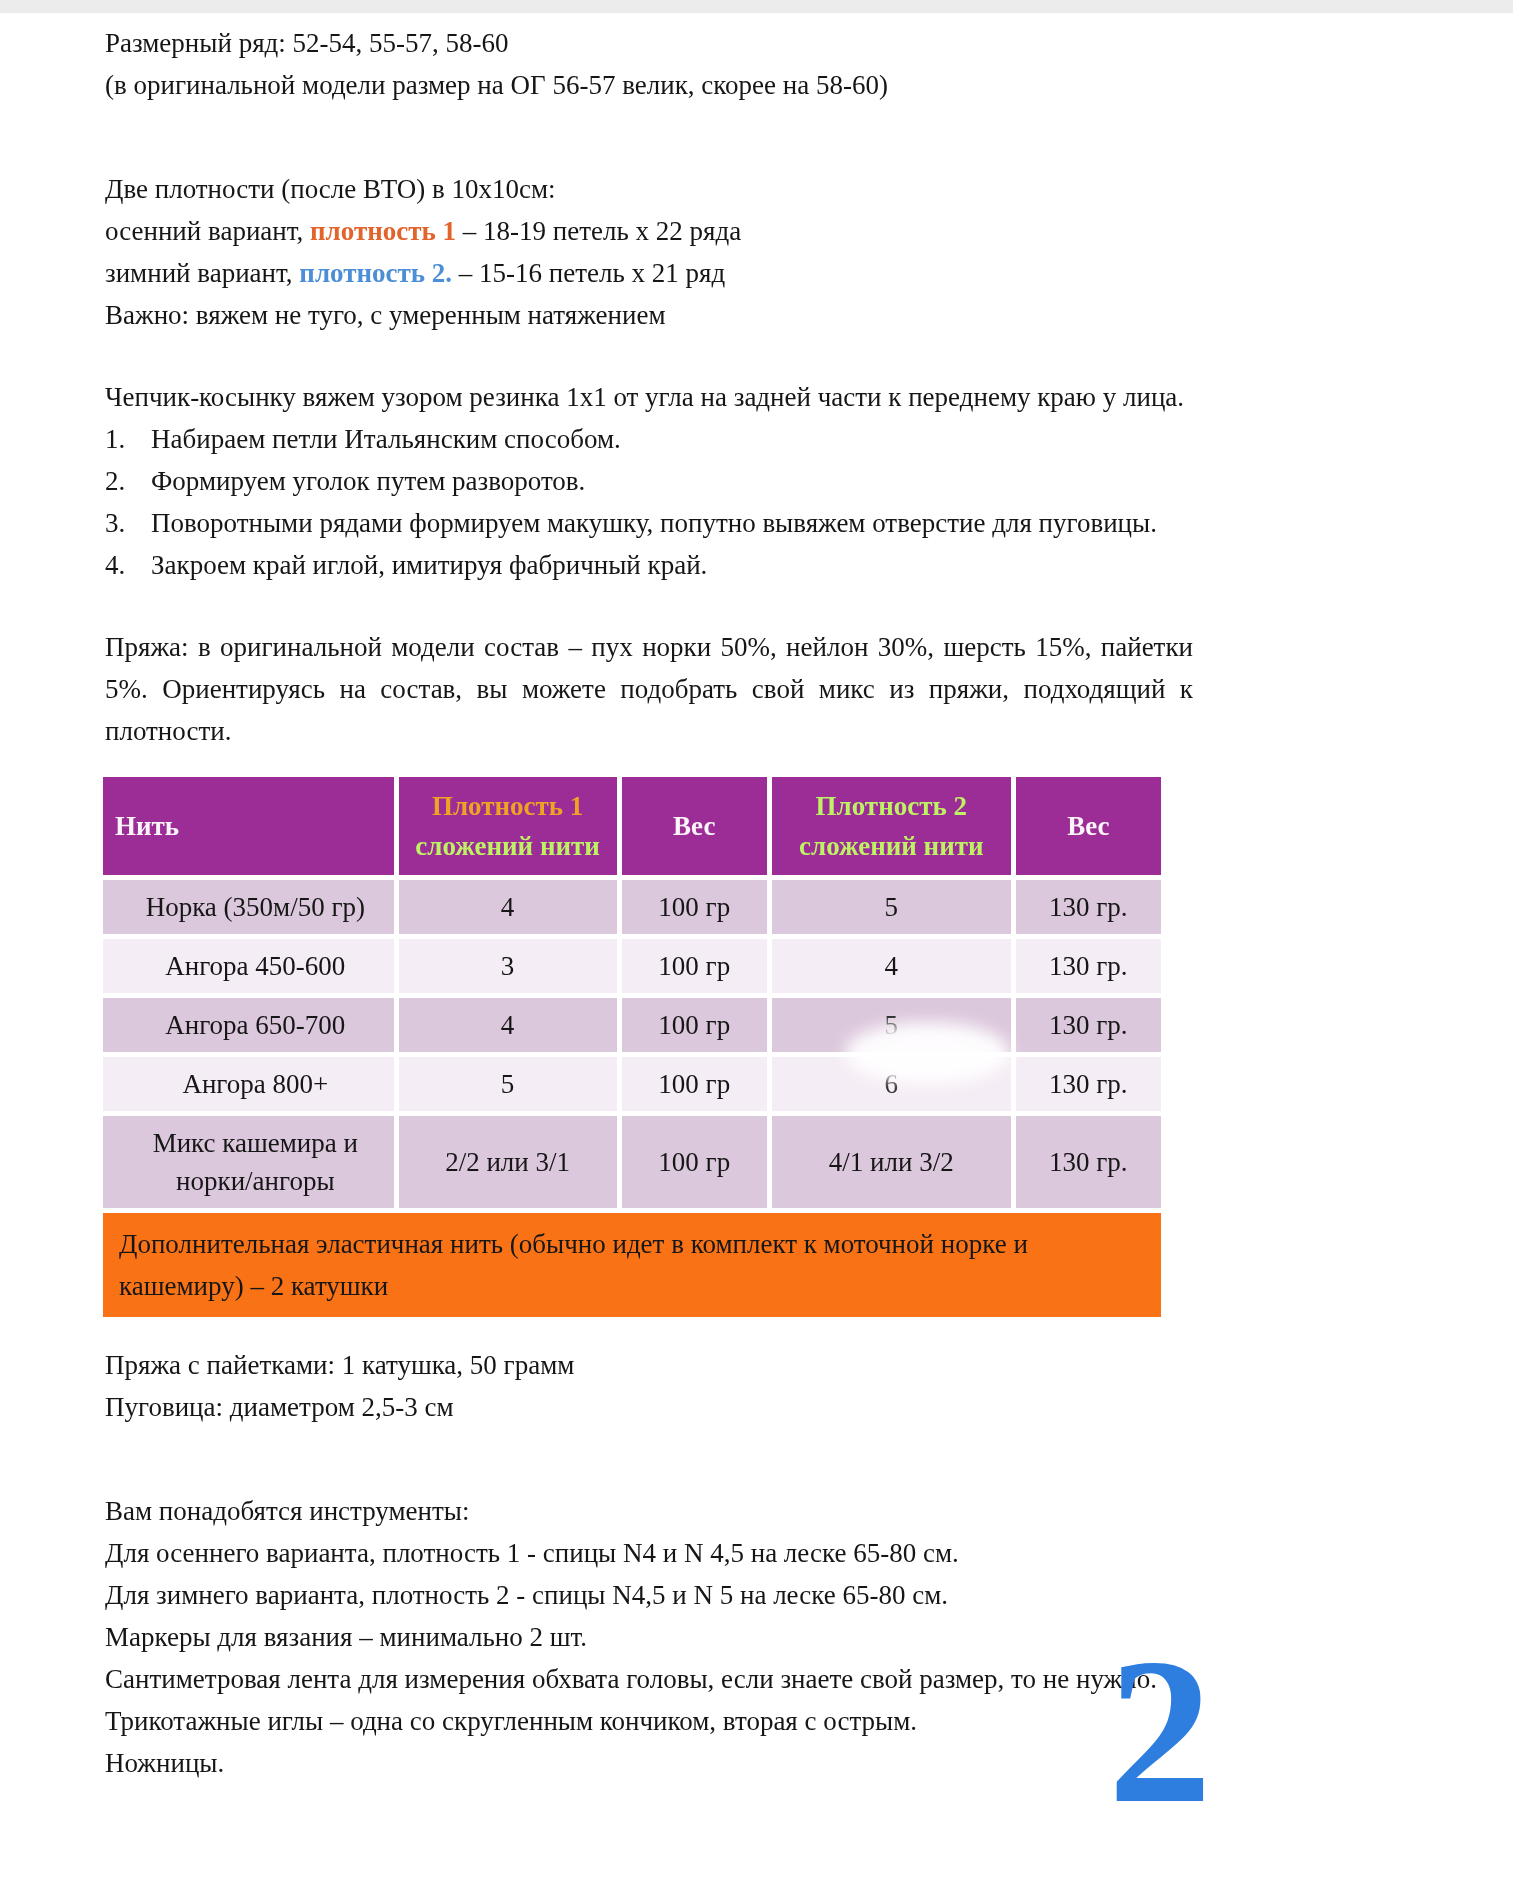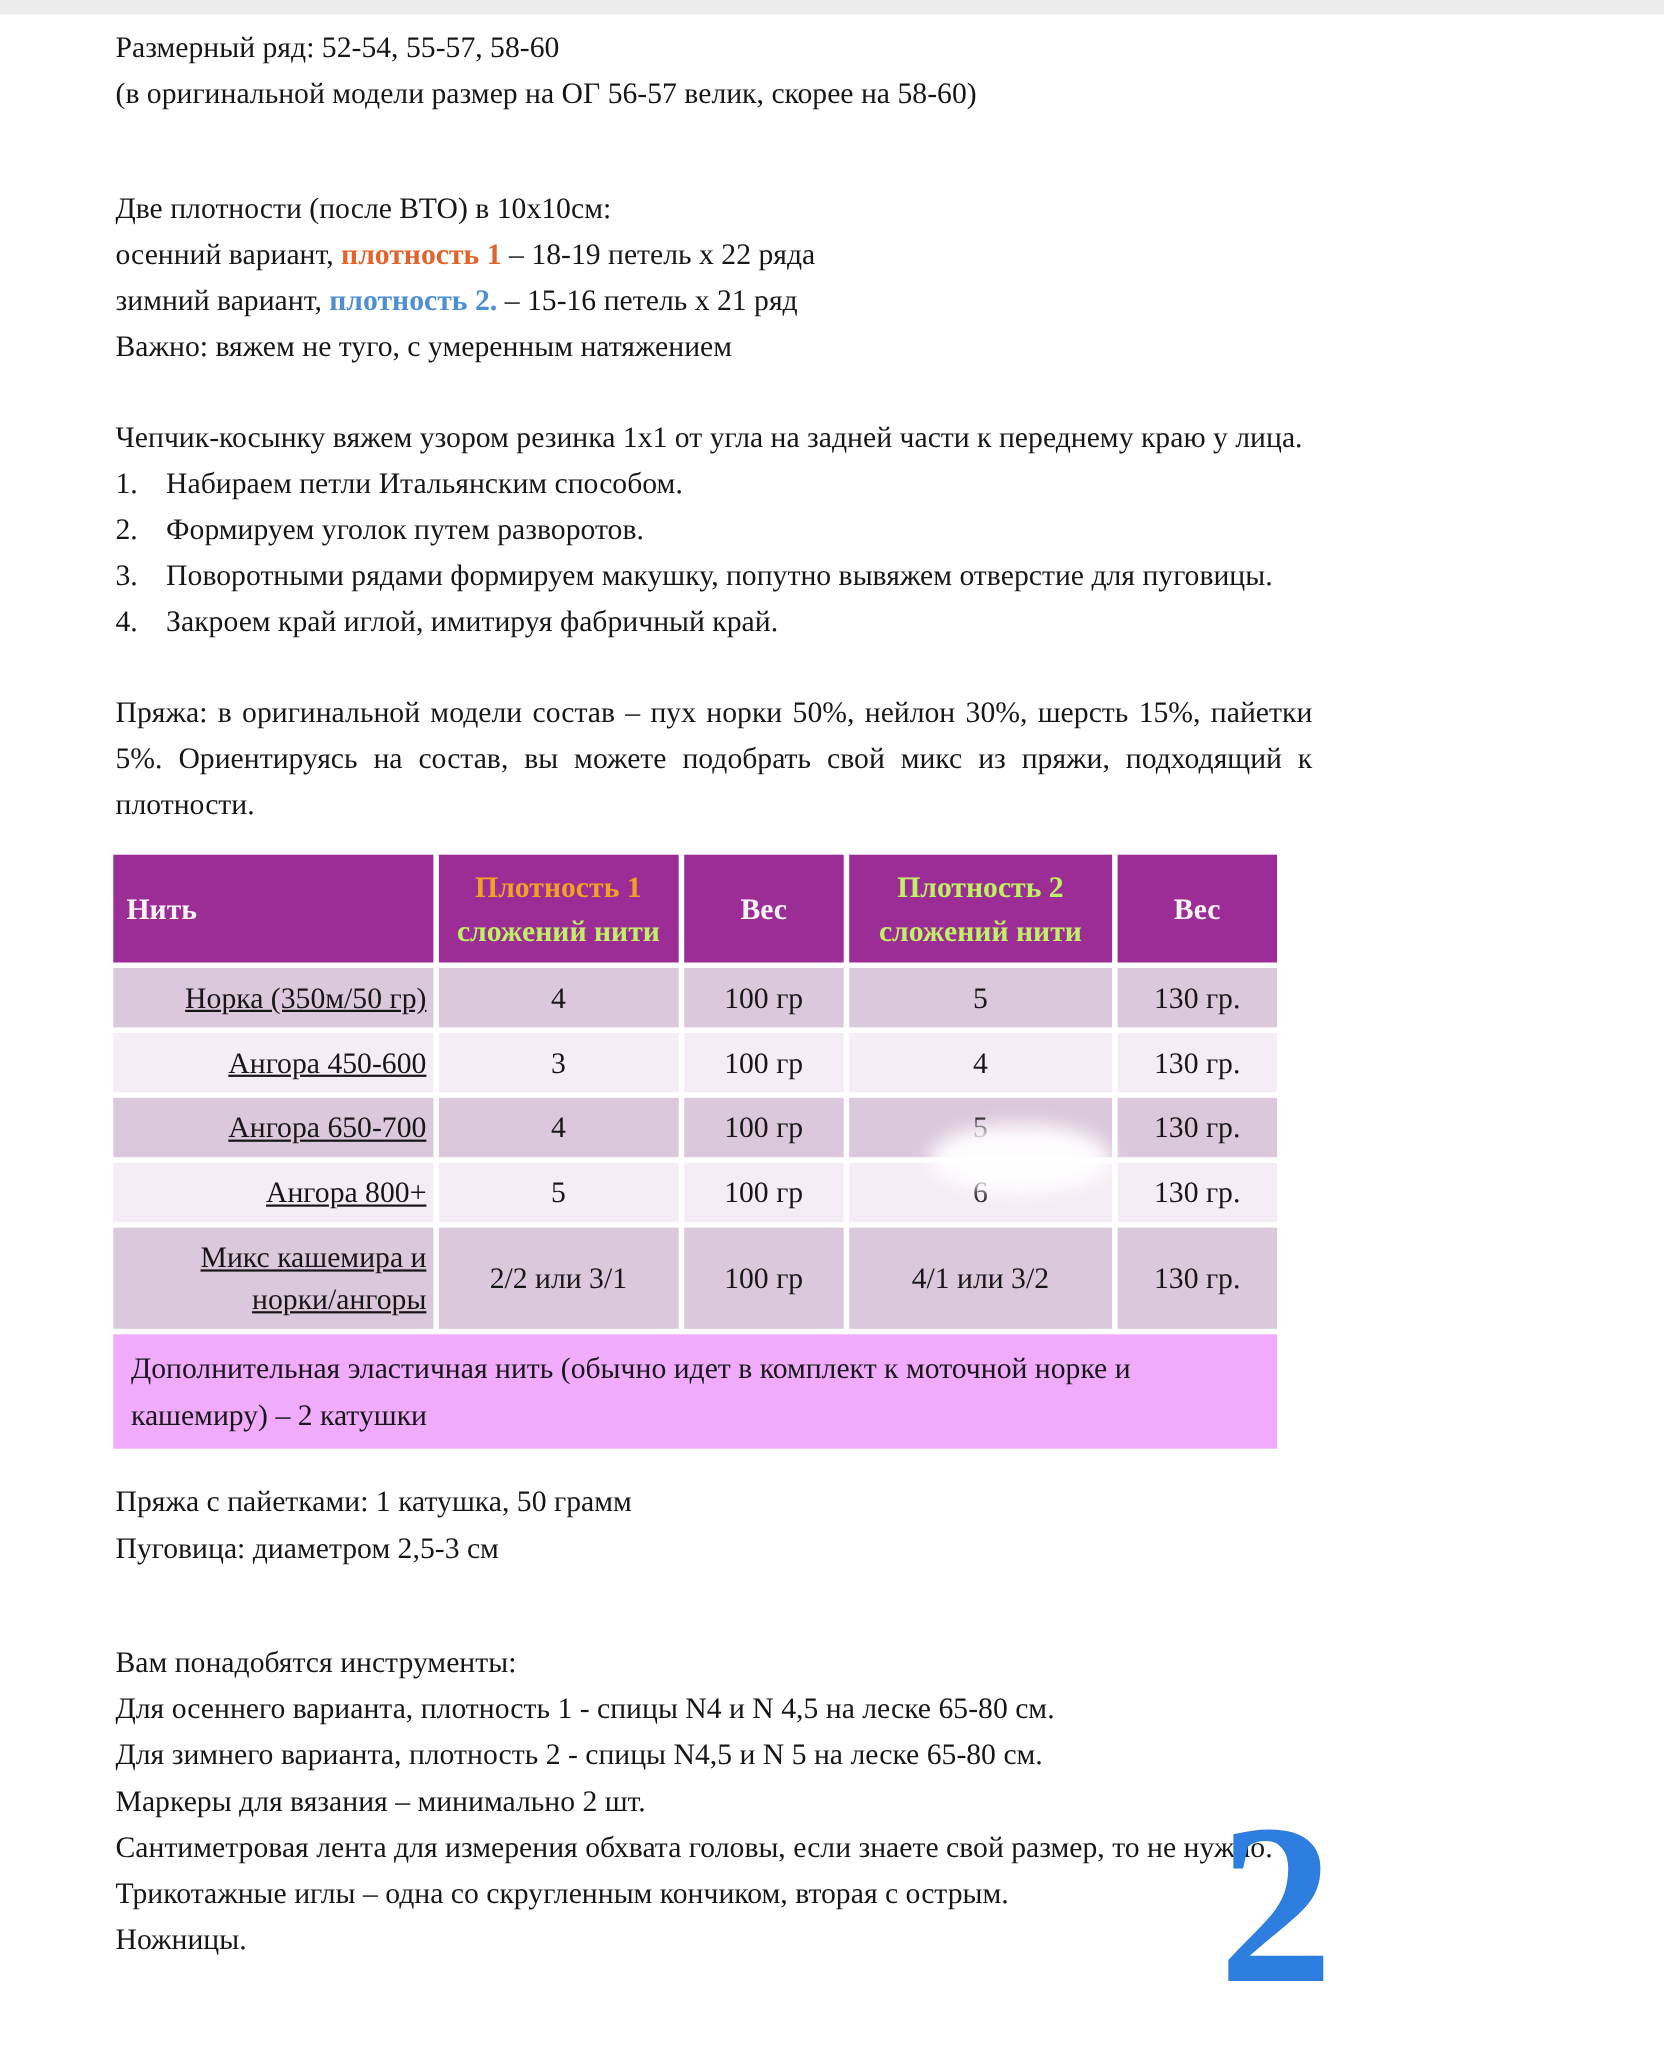--- a/index.html
+++ b/index.html
@@ -68,23 +68,23 @@
   .yarn-table th .h-sub { display: block; font-weight: bold; color: #bef264; }
   .yarn-table th .h-sub:empty { display: none; }
   .yarn-table td {
     text-align: center;
     vertical-align: middle;
     padding: 8px 6px;
     line-height: 38px;
   }
   .yarn-table tr.dark td { background: #DCC8DC; }
   .yarn-table tr.light td { background: #F5EDF5; margin-left: 36px; }
-  .yarn-table td.first { text-align: right; padding-left: 20px; text-decoration: underline; }
+  .yarn-table td.first { text-align: center; padding-left: 20px; }
   .yarn-table td.tfoot-cell {
-    background: #f0abfc;
+    background: #f97316;
     text-align: left;
     padding: 10px 16px;
     line-height: 42px;
   }
   .smudge {
     position: absolute;
     left: 845px; top: 1022px;
     width: 165px; height: 62px;
     background: rgba(255,255,255,0.95);
     border-radius: 50%;

